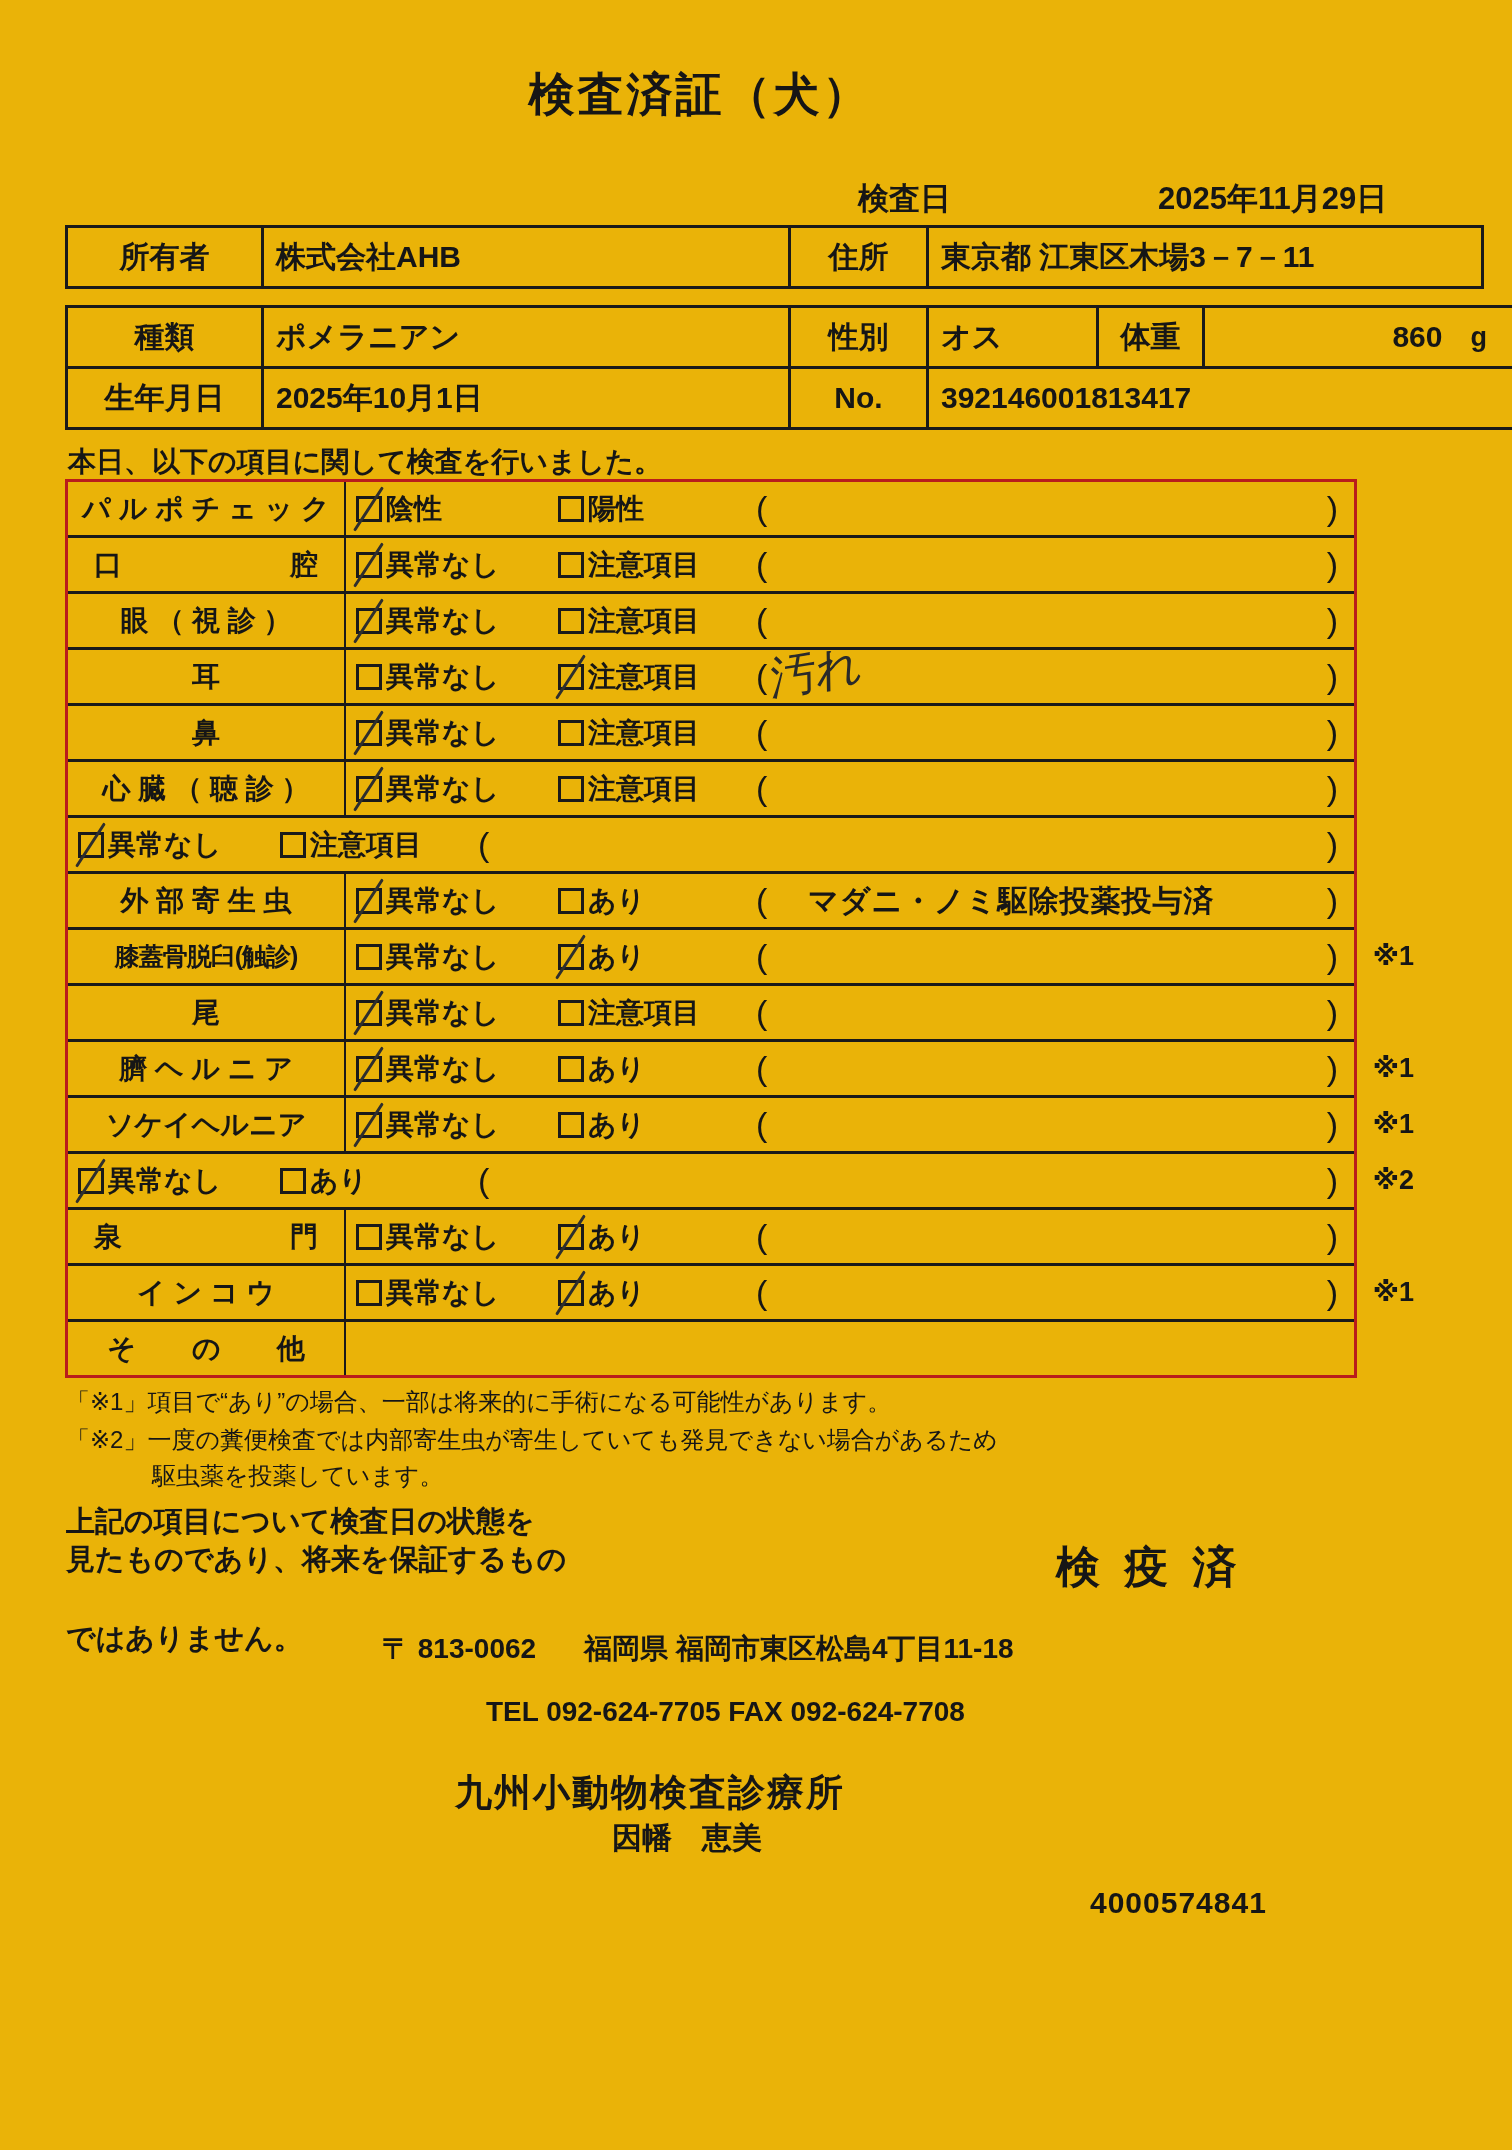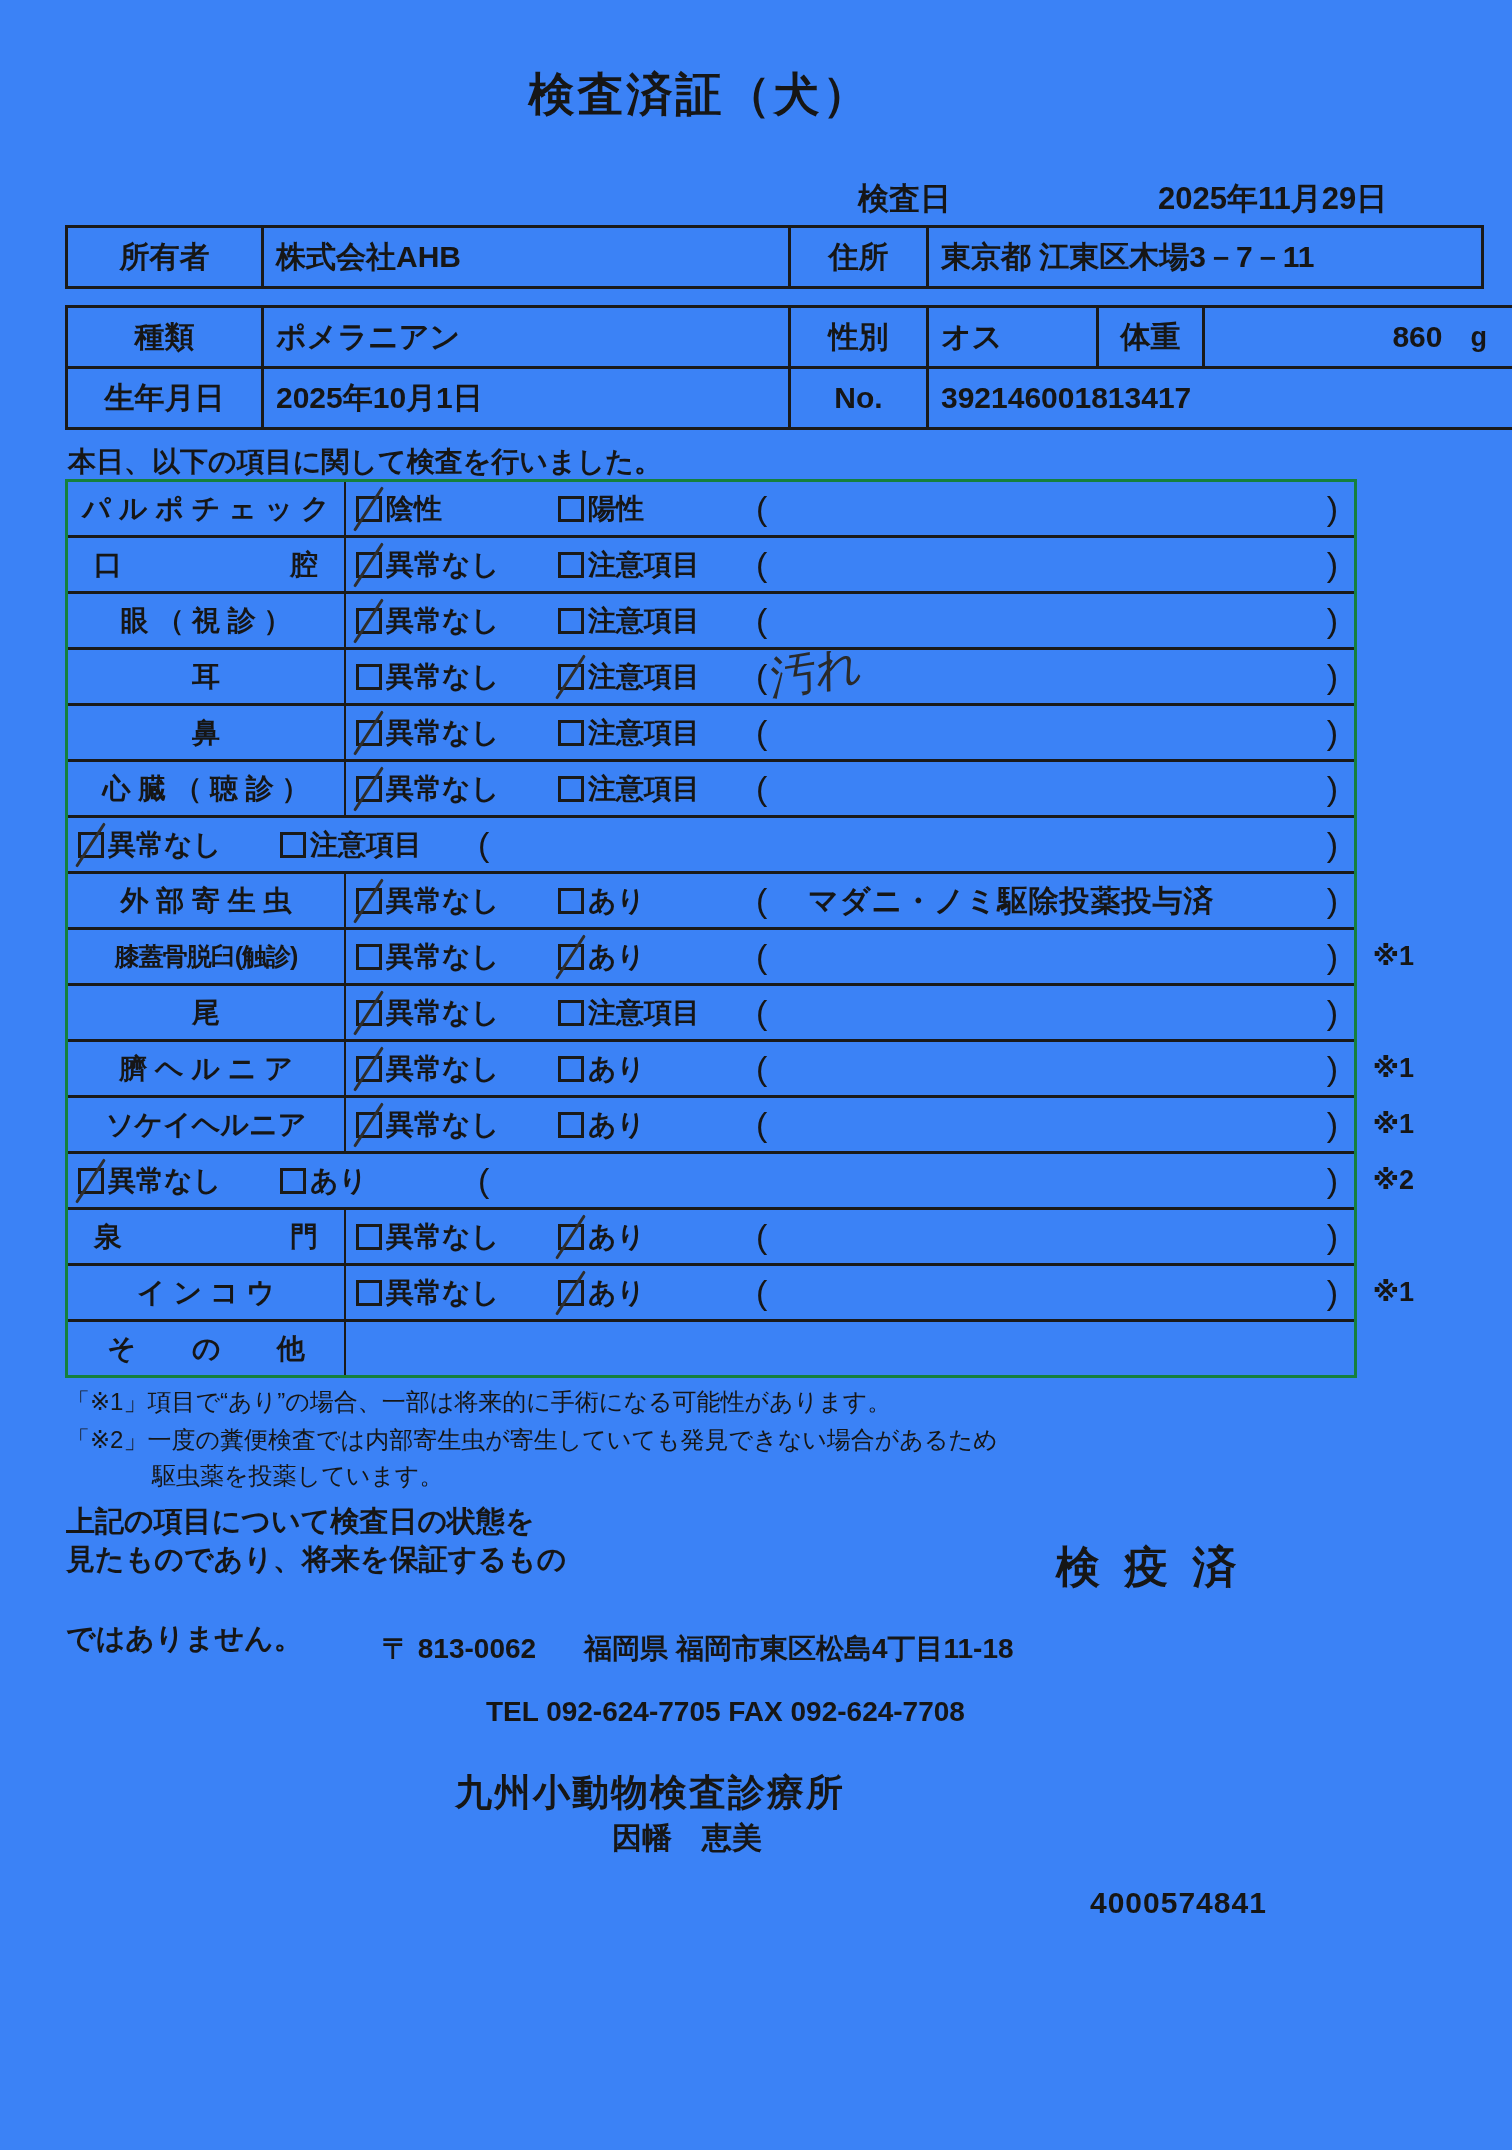--- a/index.html
+++ b/index.html
@@ -1,18 +1,18 @@
 <!DOCTYPE html>
 <html><head>
 <meta charset="utf-8">
 <style>
   html,body { margin:0; padding:0; background:#e8e8e8; }
   .page {
     position:relative; width:1512px; height:2150px; margin:0 auto;
-    background:#3b82f6; overflow:hidden;
+    background:#eab308; overflow:hidden;
     font-family:"Liberation Sans","DejaVu Sans",sans-serif;
     color:#161616;
   }
   .abs { position:absolute; }
 
   .title { left:420px; top:64px; width:560px; text-align:center;
     font-size:46px; font-weight:700; letter-spacing:3px; }
 
   .insp-date-label { left:858px; top:178px; font-size:31px; font-weight:600; }
   .insp-date-value { left:1158px; top:178px; font-size:31px; font-weight:600; }
@@ -24,21 +24,21 @@
   #tableA { left:65px; top:225px; width:1340px; }
   #tableB { left:65px; top:305px; width:1340px; }
   td.wval { padding:0; }
   .wflex { display:flex; align-items:center; justify-content:flex-end; padding-right:20px; }
   .wnum { font-size:30px; font-weight:600; }
   .wunit { font-size:27px; font-weight:600; margin-left:28px; }
 
   .intro { left:68px; top:443px; font-size:28px; font-weight:600; }
 
   .insp { position:absolute; left:65px; top:479px; width:1292px;
-    border:3px solid #15803d; box-sizing:border-box; }
+    border:3px solid #b91c1c; box-sizing:border-box; }
   .irow { position:relative; display:flex; height:53px;
     border-bottom:3px solid #1a1a1a; align-items:stretch; }
   .irow:last-child { border-bottom:none; }
   .ilabel { width:276px; flex:none; border-right:2px solid #1a1a1a;
     display:flex; align-items:center; justify-content:center;
     font-size:28px; font-weight:600; white-space:pre; overflow:hidden; }
   .ilabel.tight { font-size:25px; letter-spacing:-1px; }
   .icontent { flex:1; display:flex; align-items:center; padding-left:10px; }
   .opt { display:flex; align-items:center; width:202px; flex:none; }
   .opt.second { width:198px; }

